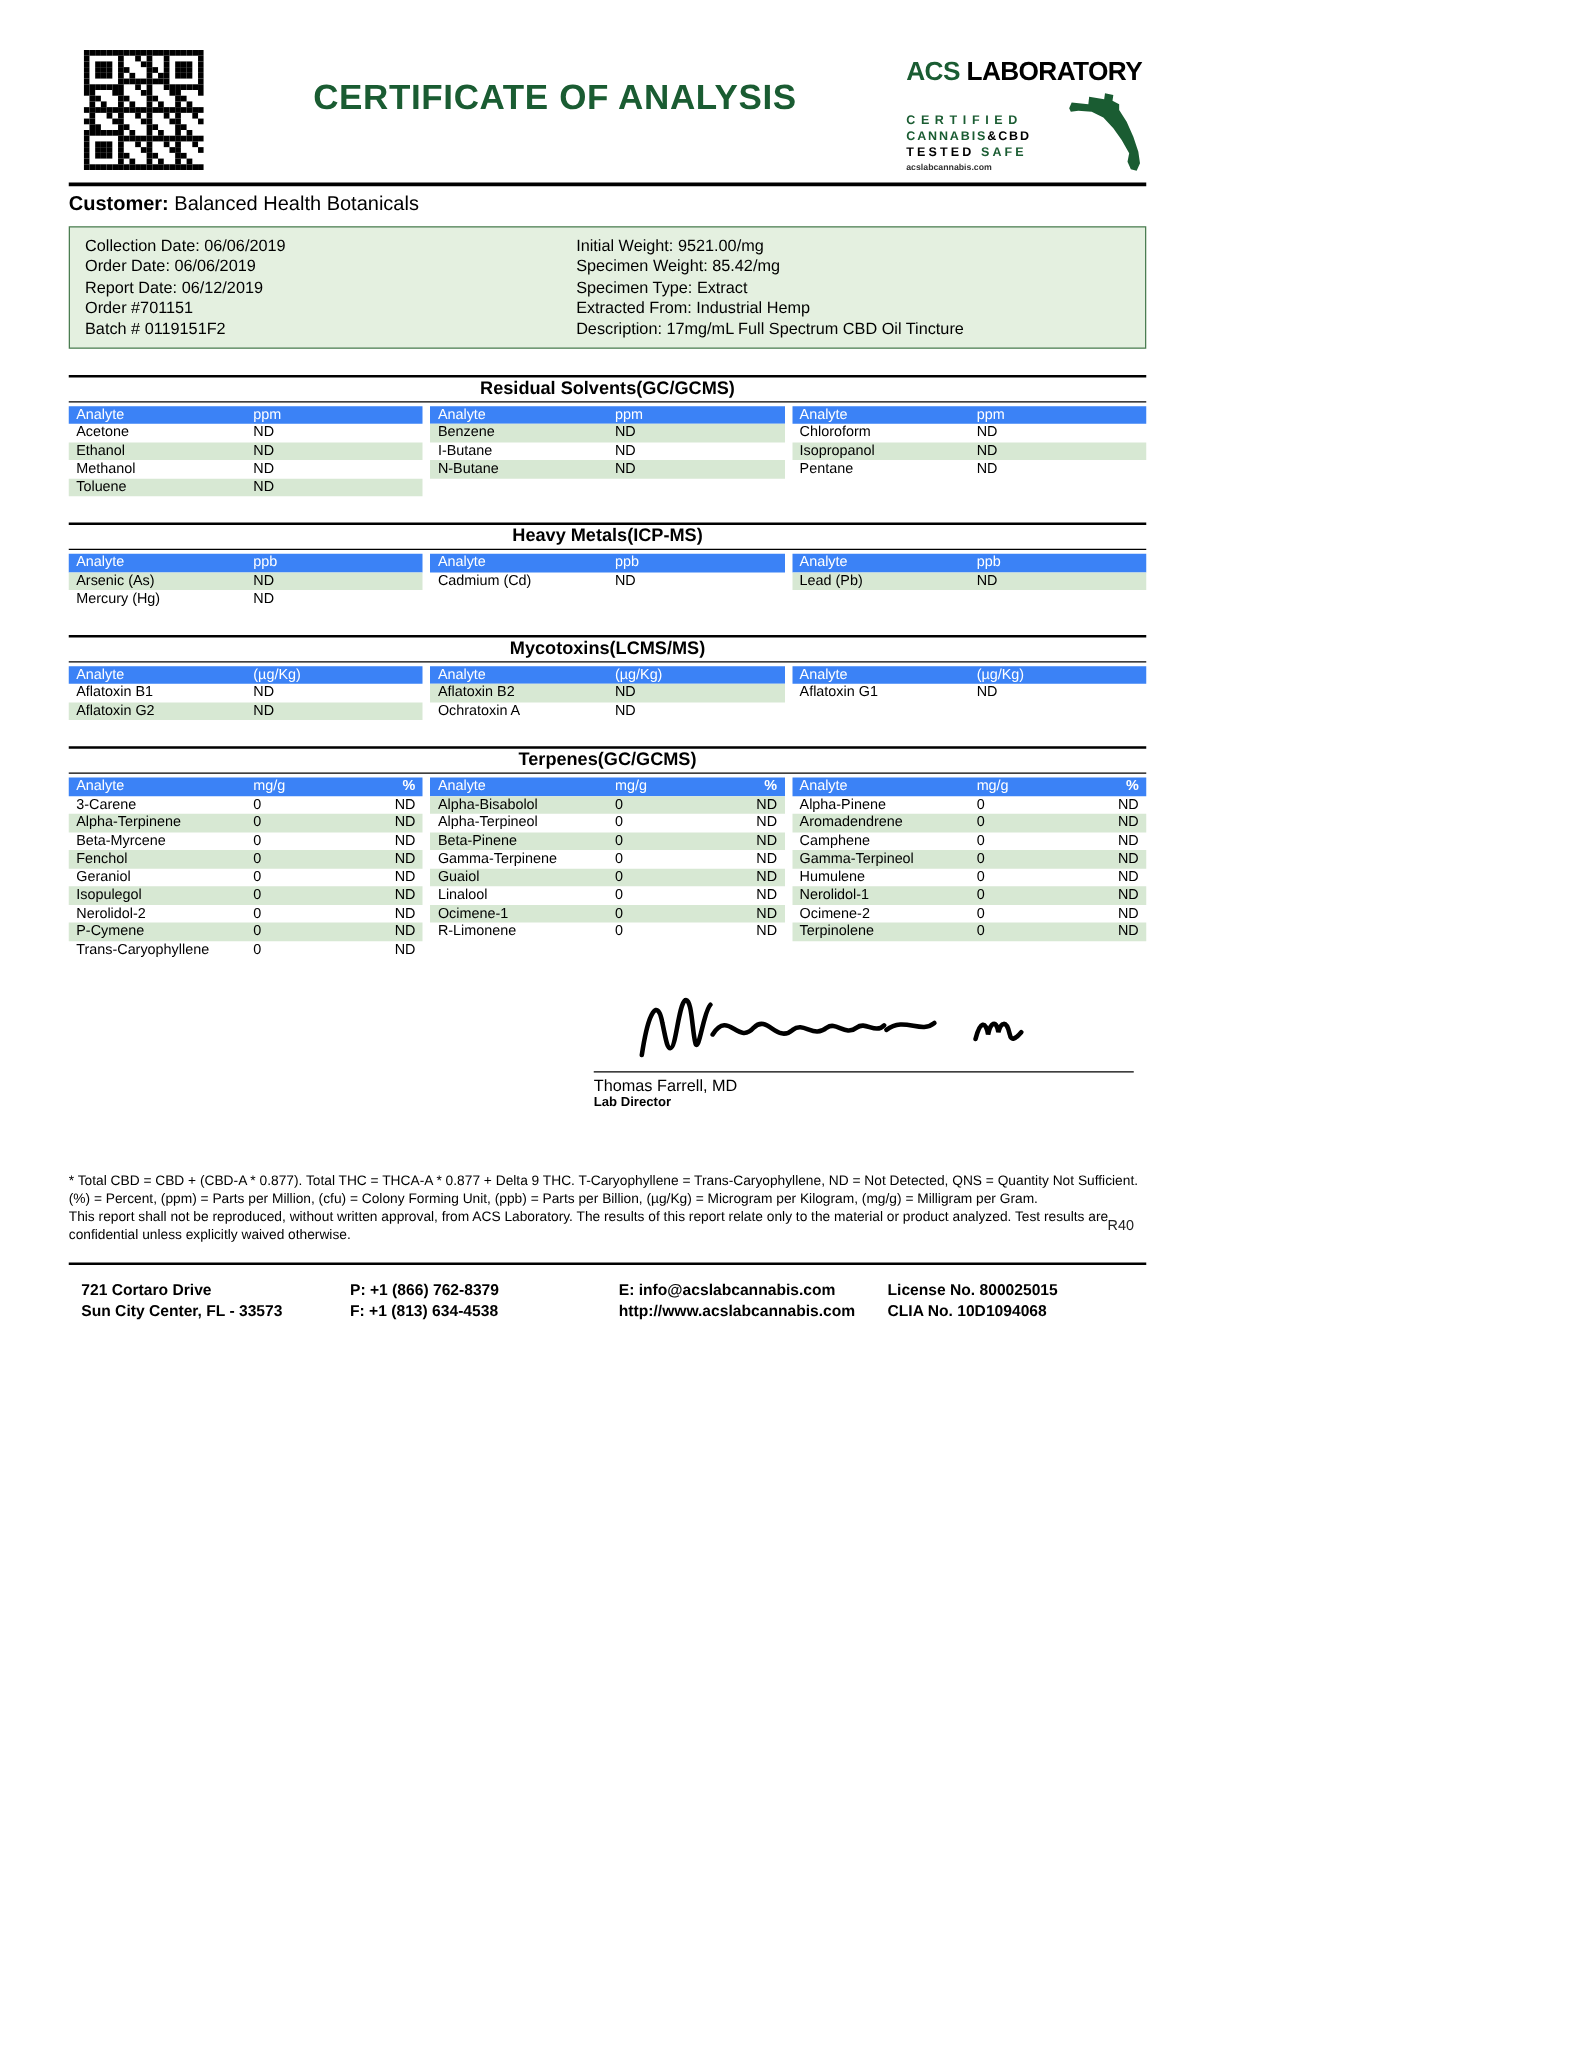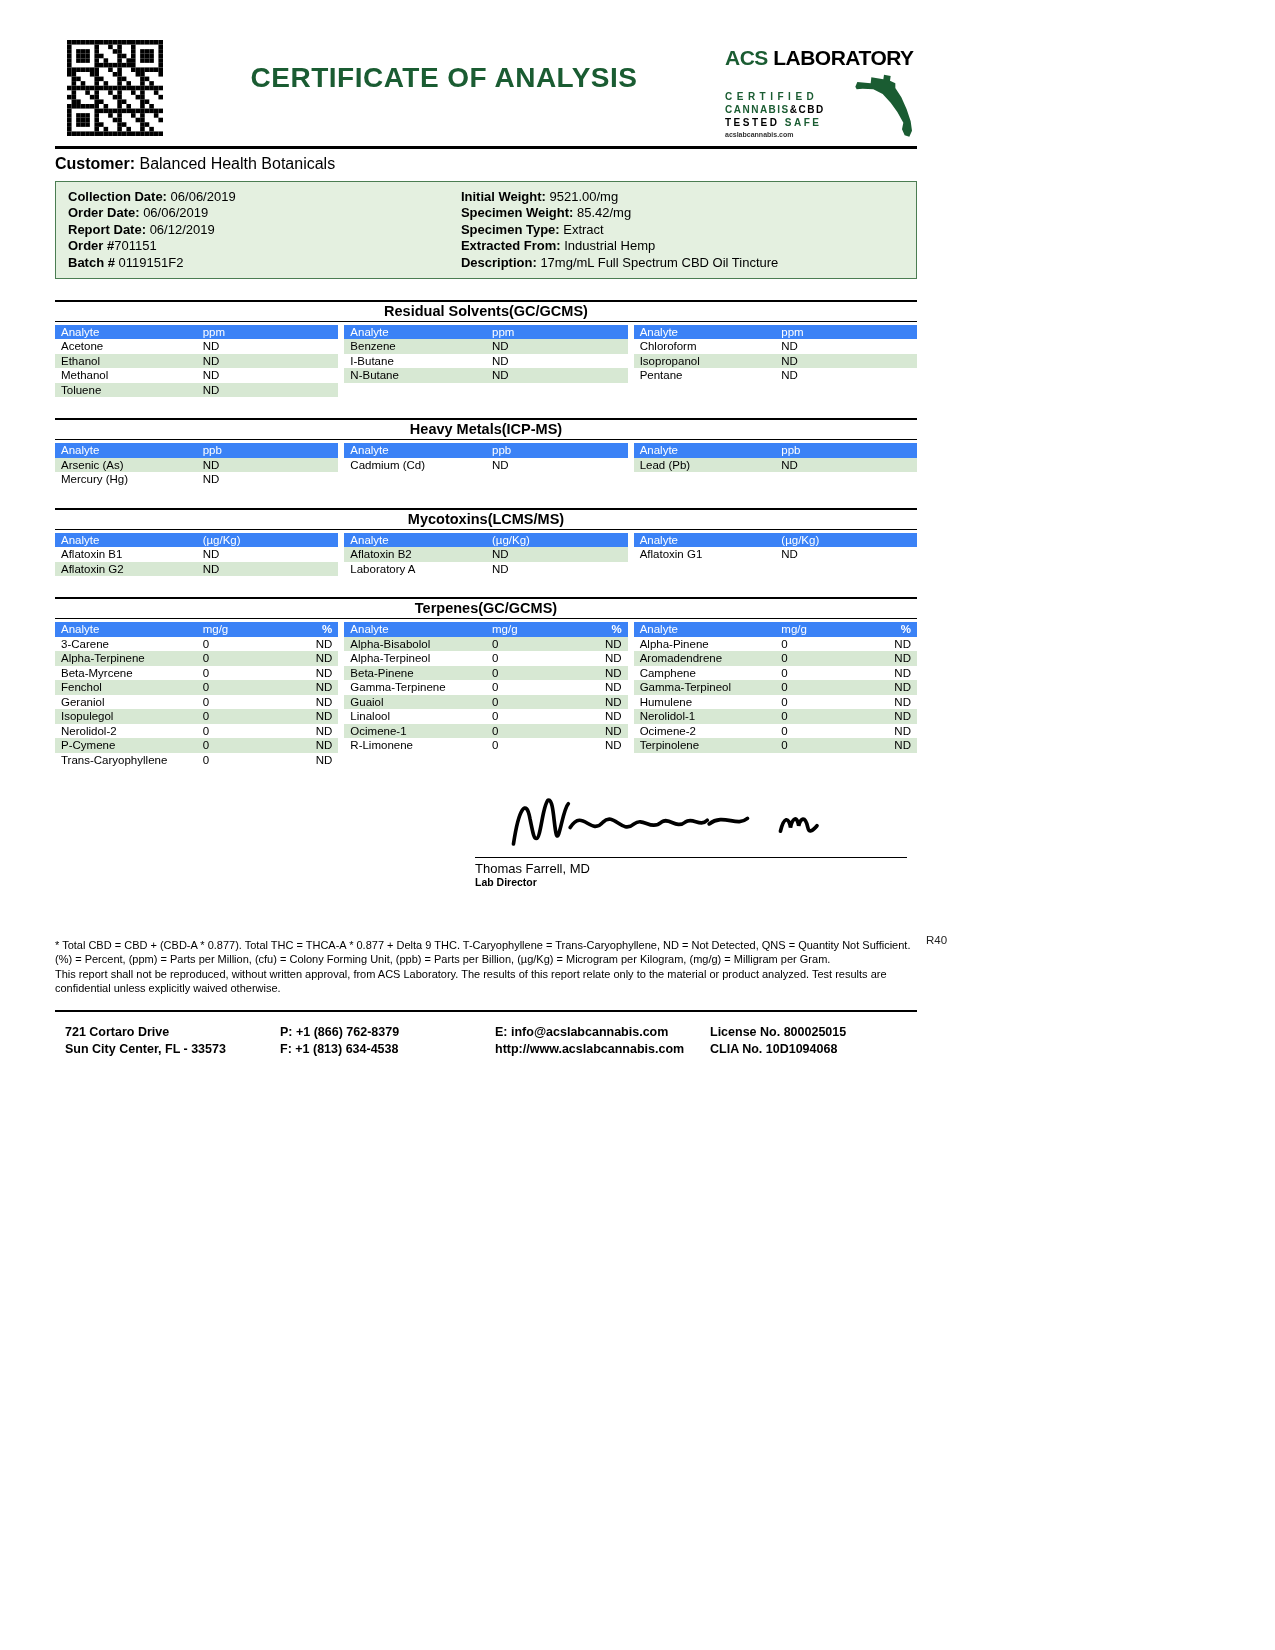--- a/index.html
+++ b/index.html
@@ -27,21 +27,21 @@
   .logo-site { font-size:7px; font-weight:bold; color:#333; margin-top:3px; }
   .florida { width:62px; height:68px; }
   .header-rule { border-bottom:3px solid #000; margin-top:6px; }
 
   
   .customer-line { font-size:16px; margin-top:6px; }
   .customer-line .lbl { font-weight:bold; }
   .info-box { margin-top:8px; background:#e4f0e0; border:1px solid #4b7d52; padding:7px 12px; display:flex; font-size:13px; line-height:1.26; }
   .info-col.left { width:47%; }
   .info-col.right { width:53%; }
-  .info-line b { font-weight:bold; }
+  .info-line b { font-weight:normal; }
 
   
   .test-section { margin-top:21px; }
   .section-header { border-top:2.5px solid #000; border-bottom:1.5px solid #000; display:flex; justify-content:center; font-weight:bold; font-size:14.5px; padding:1px 2px 2px; margin-bottom:3px; }
   .tables { display:flex; gap:6px; align-items:flex-start; }
   .sub-table { flex:1; }
   .thead { background:#3b82f6; color:#fff; font-weight:normal; }
   .thead .c2 { font-weight:bold; }
   .thead, .trow { display:flex; font-size:11.5px; line-height:14.5px; }
   .c { padding:0 6px; white-space:nowrap; overflow:hidden; }
@@ -57,21 +57,21 @@
   .sig-svg { display:block; width:408px; height:64px; margin-bottom:2px; margin-left:10px; }
   .sig-line { border-top:1.5px solid #000; }
   .sig-name { font-size:13px; margin-top:3px; }
   .sig-title { font-size:10.5px; font-weight:bold; }
 
   
   .footnotes { margin-top:50px; font-size:11px; line-height:1.28; }
   .footer-rule { border-top:2.5px solid #000; margin-top:15px; }
   .footer { display:flex; margin-top:12px; font-size:12.5px; font-weight:bold; line-height:1.4; }
   .fcol { width:215px; padding-left:10px; }
-  .page-code { position:absolute; left:886px; top:934px; font-size:11.5px; color:#222;margin-left:40px; }
+  .page-code { position:absolute; left:886px; top:975px; font-size:11.5px; color:#222; }
 </style>
 </head>
 <body>
 
 <div class="page">
   <div class="content">
 
     <div class="header-row">
       <svg id="qr-svg" class="qr" viewBox="0 0 96 96" fill="#000">
           <rect x="0.00" y="0.00" width="4.57" height="4.57"></rect>
@@ -507,21 +507,21 @@
           <div class="sub-table">
             <div class="thead cols2">
               <span class="c c0">Analyte</span>
               <span class="c c1">(µg/Kg)</span>
             </div>
             <div class="trow cols2 shaded">
               <span class="c c0">Aflatoxin B2</span>
               <span class="c c1">ND</span>
             </div>
             <div class="trow cols2">
-              <span class="c c0">Laboratory A</span>
+              <span class="c c0">Ochratoxin A</span>
               <span class="c c1">ND</span>
             </div>
           </div>
           <div class="sub-table">
             <div class="thead cols2">
               <span class="c c0">Analyte</span>
               <span class="c c1">(µg/Kg)</span>
             </div>
             <div class="trow cols2">
               <span class="c c0">Aflatoxin G1</span>

